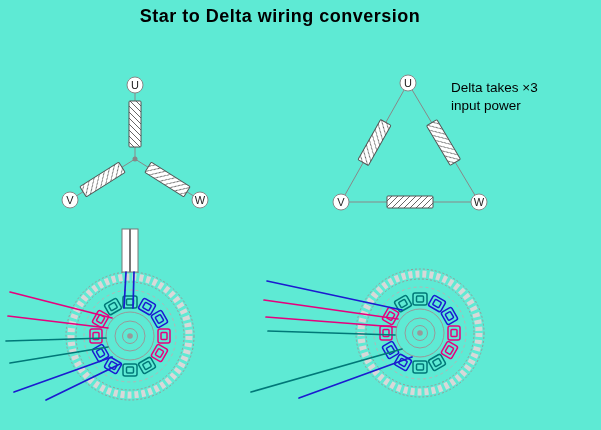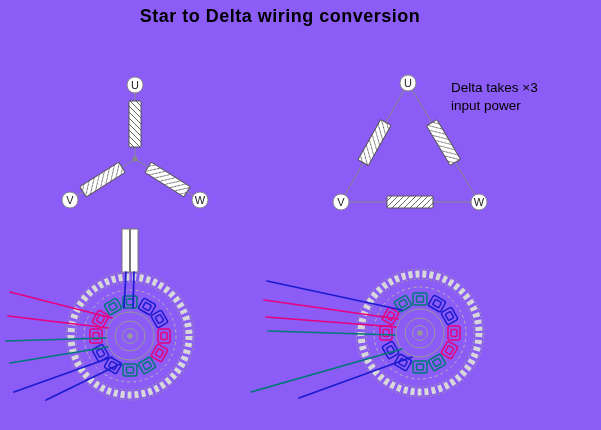--- a/index.html
+++ b/index.html
@@ -1,16 +1,16 @@
 <!DOCTYPE html>
 <html><head>
 <meta charset="utf-8">
 <style>
   html,body{margin:0;padding:0;background:#fff;}
-  #page{position:relative;width:601px;height:430px;background:#8b5cf6;overflow:hidden;
+  #page{position:relative;width:601px;height:430px;background:#5eead4;overflow:hidden;
         font-family:"Liberation Sans",sans-serif;}
   #title{position:absolute;top:6px;left:0;width:560px;margin:0;text-align:center;
          font-size:18px;font-weight:600;color:#000;letter-spacing:0.5px;}
   svg{position:absolute;top:0;left:0;}
   .conn{stroke:#888;stroke-width:1;fill:none;}
   .winding{fill:url(#hatch);stroke:#555;stroke-width:1;}
   .terminal{fill:#fff;stroke:#888;stroke-width:1;}
   .tlabel{font-family:"Liberation Sans",sans-serif;font-size:11px;fill:#222;text-anchor:middle;}
   .annot{font-family:"Liberation Sans",sans-serif;font-size:13.5px;fill:#000;}
   .ring{fill:none;stroke:#999;stroke-width:1;stroke-dasharray:2 2;}

